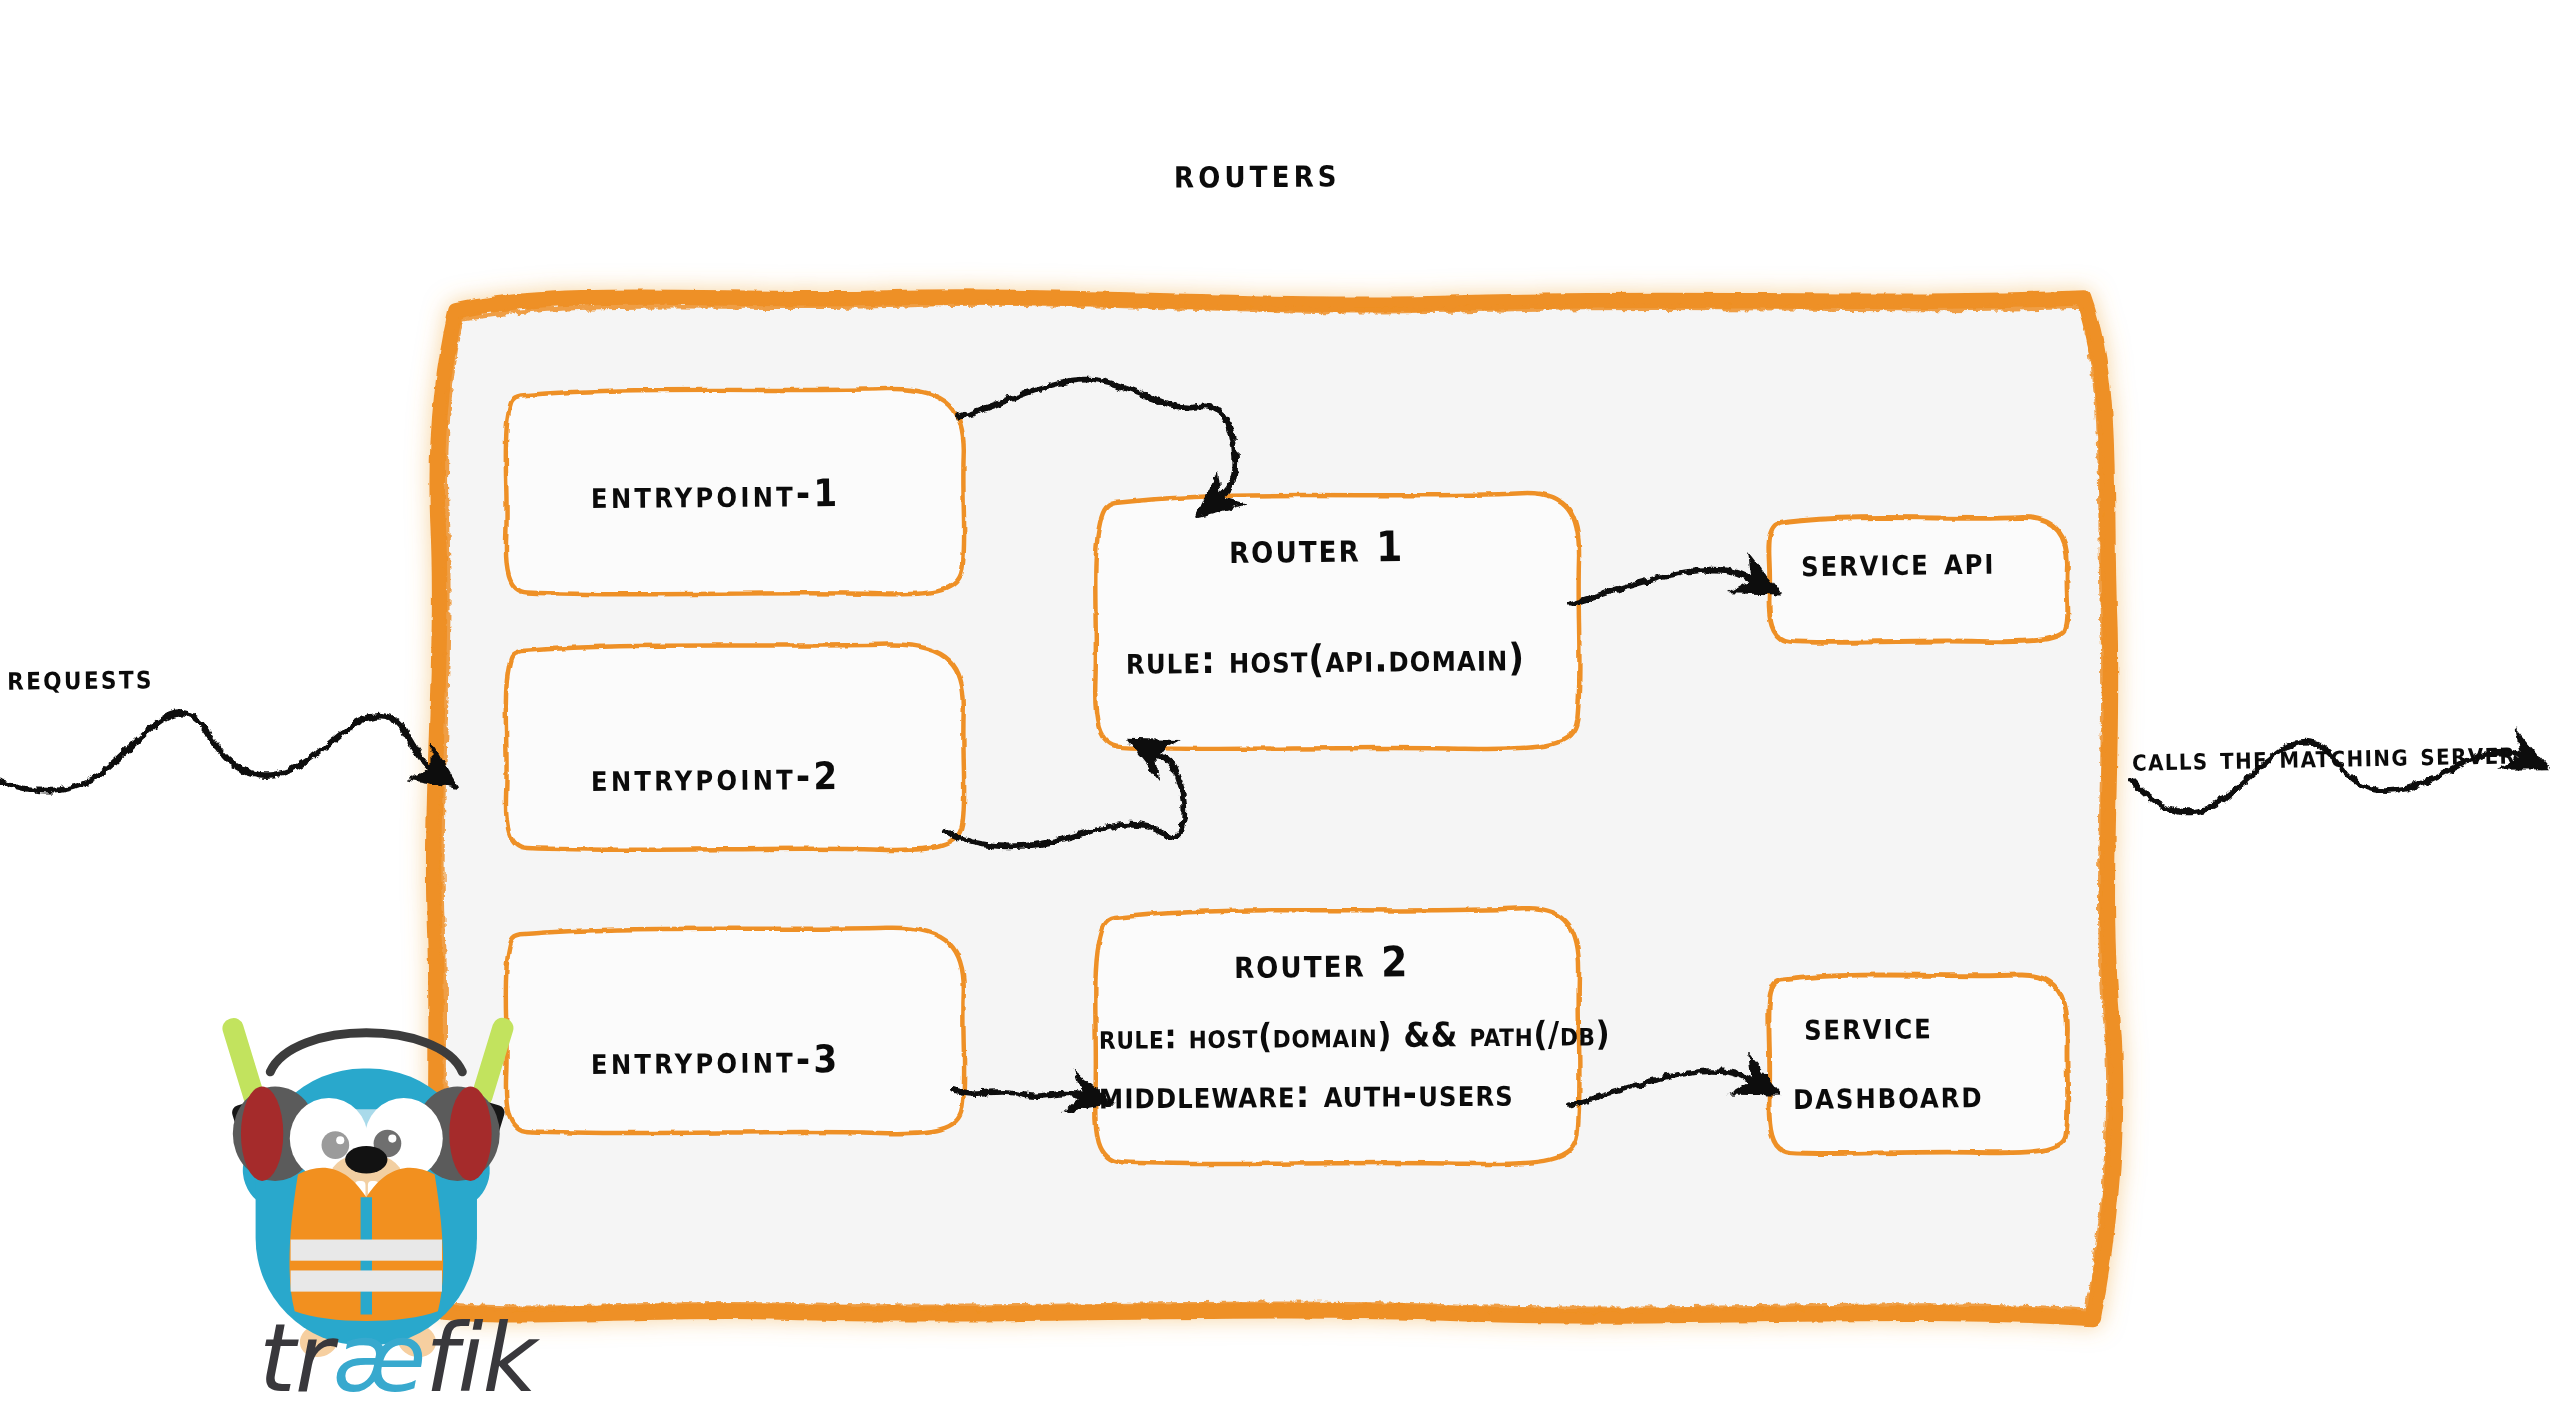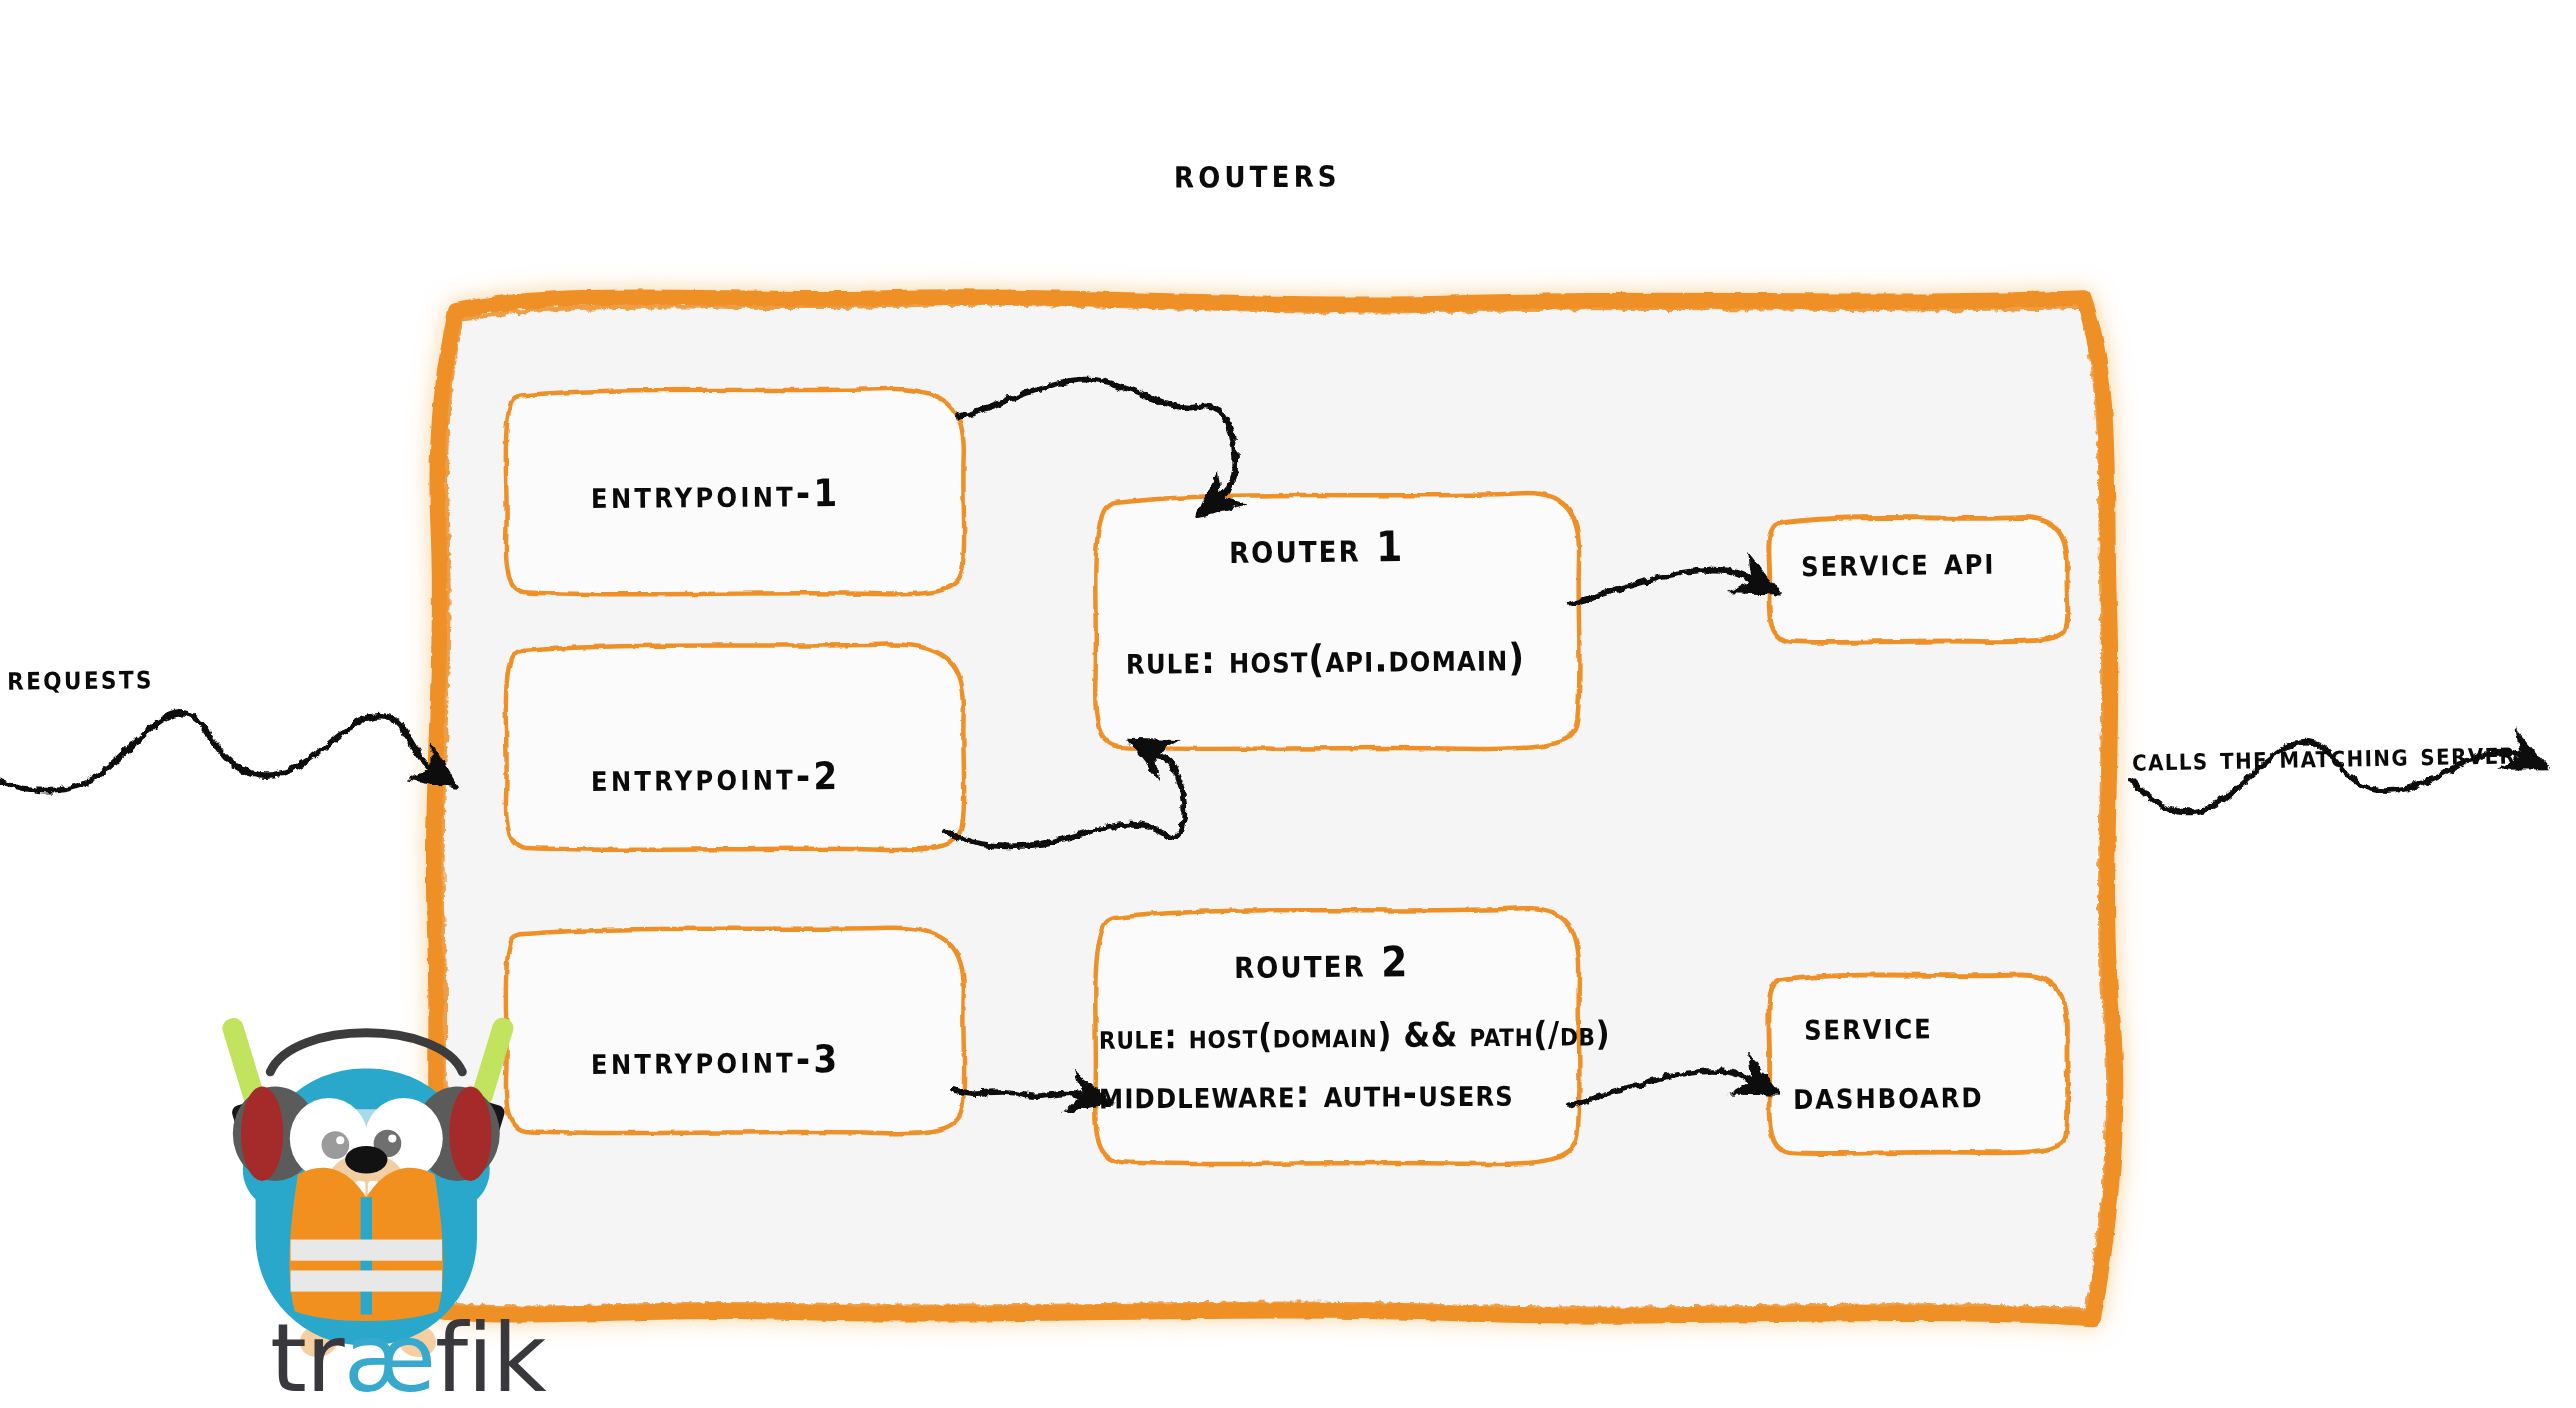--- a/index.html
+++ b/index.html
@@ -48,24 +48,24 @@
   .r2-title{left:1234px;top:940px;font-size:42px;letter-spacing:.05em;transform:rotate(-0.6deg);}
   .r2-rule {left:1099px;top:1017px;font-size:34px;letter-spacing:.02em;transform:rotate(-0.4deg);}
   .r2-mw   {left:1099px;top:1074px;font-size:38px;letter-spacing:.03em;transform:rotate(-0.4deg);}
 
   .svc-api {left:1801px;top:541px;font-size:39px;letter-spacing:.05em;transform:rotate(-0.8deg);}
   .svc-d1  {left:1804px;top:1005px;font-size:39px;letter-spacing:.05em;transform:rotate(-0.6deg);}
   .svc-d2  {left:1793px;top:1074px;font-size:39px;letter-spacing:.05em;transform:rotate(-0.6deg);}
 
   
   #traefik-word{
-    position:absolute;left:270px;top:1312px;
+    position:absolute;left:259px;top:1312px;
     font-family:"DejaVu Sans","Liberation Sans",sans-serif;
     font-size:94px;font-weight:400;letter-spacing:-0.01em;
-    color:#39383c;line-height:1;
+    color:#39383c;line-height:1;font-style:italic;
   }
   #traefik-word .ae{color:#38a9ce;}
 </style>
 </head>
 <body>
 
 <div id="stage">
 
   <svg id="svgroot" viewBox="0 0 3165 1730" xmlns="http://www.w3.org/2000/svg">
     <defs>

